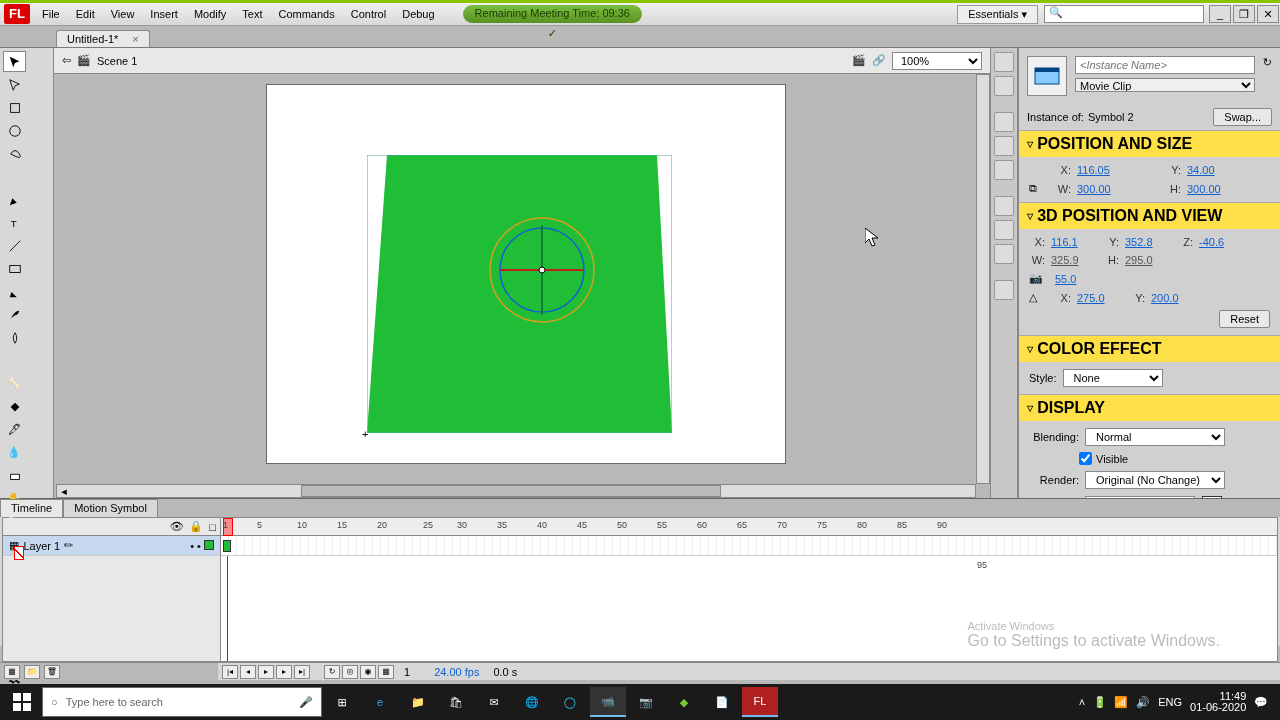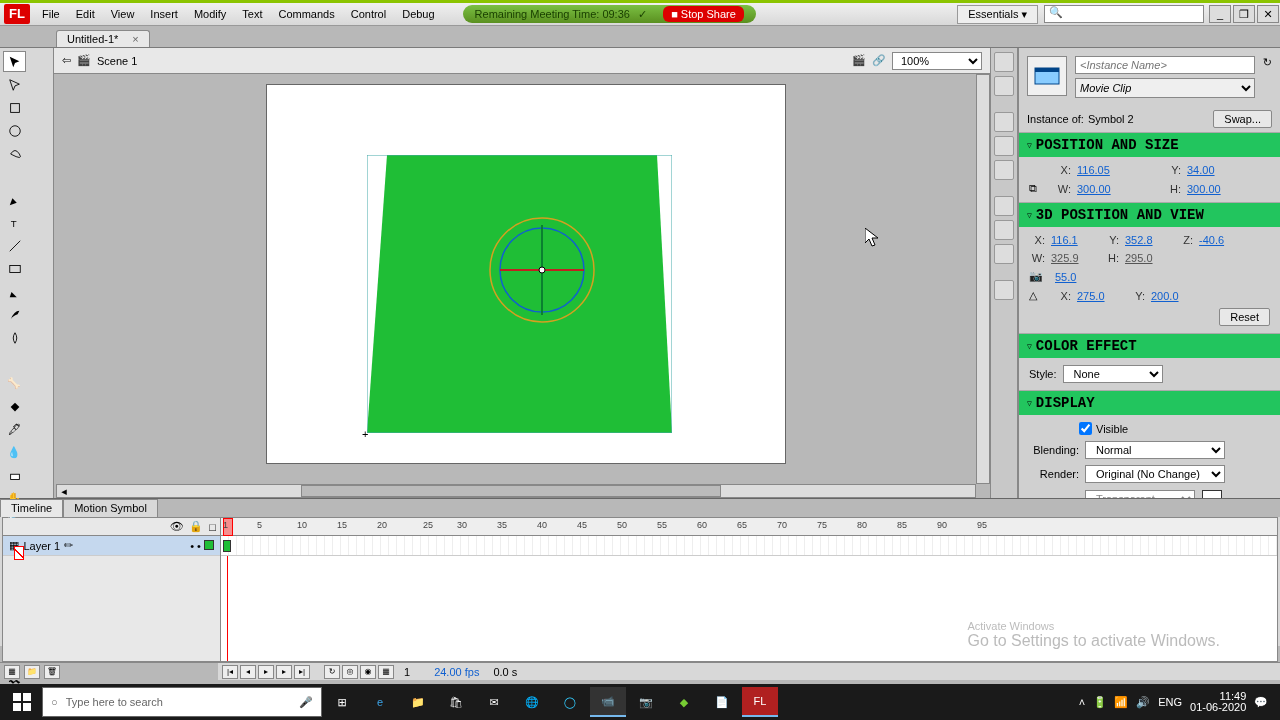--- a/index.html
+++ b/index.html
@@ -2,21 +2,21 @@
 <html><head>
 <meta charset="utf-8">
 <style>
 * { margin: 0; padding: 0; box-sizing: border-box; font-family: Tahoma, sans-serif; font-size: 11px; }
 body { background: #b8b8b8; width: 1280px; height: 720px; overflow: hidden; position: relative; }
 
 
 .topbar { background: linear-gradient(#f0f0f0, #d8d8d8); border-top: 3px solid #8bc400; height: 26px; display: flex; align-items: center; border-bottom: 1px solid #999; }
 .logo { width: 26px; height: 20px; background: #d00; color: #fff; font-weight: bold; text-align: center; line-height: 20px; margin: 0 4px; border-radius: 2px; font-size: 13px; }
 .menu-item { padding: 4px 8px; cursor: pointer; }
-.meeting-bar { margin-left: 20px; background: linear-gradient(#7bc043, #5a9020); border-radius: 12px; padding: 2px 12px; color: #1a4000; display: flex; align-items: center; gap: 8px; height: 18px; }
+.meeting-bar { margin-left: 20px; background: linear-gradient(#7bc043, #5a9020); border-radius: 12px; padding: 2px 12px; color: #1a4000; display: flex; align-items: center; gap: 8px; height: 18px; flex-direction: column; }
 .meeting-stop { background: #d00; color: #fff; padding: 2px 8px; border-radius: 6px; margin-left: 8px; }
 .workspace-sel { margin-left: auto; padding: 2px 10px; border: 1px solid #999; background: #eee; margin-right: 6px; }
 .search-box { width: 160px; height: 18px; border: 1px solid #888; background: #fff; margin-right: 4px; padding: 0 4px; }
 .win-btn { width: 22px; height: 18px; border: 1px solid #888; background: #ddd; margin: 0 1px; text-align: center; line-height: 16px; }
 
 
 .tabbar { background: #b8b8b8; height: 22px; display: flex; align-items: flex-end; padding-left: 56px; border-bottom: 1px solid #7a7a7a; }
 .doc-tab { background: #e8e8e8; border: 1px solid #888; border-bottom: none; padding: 2px 10px; border-radius: 3px 3px 0 0; display: flex; align-items: center; gap: 14px; }
 .tab-close { cursor: pointer; color: #666; }
 
@@ -46,25 +46,25 @@
 
 
 .props { width: 262px; background: #d0d0d0; border-left: 1px solid #888; overflow-y: auto; font-size: 11px; }
 .prop-tabs { display: flex; height: 20px; background: #b8b8b8; }
 .prop-tab { padding: 3px 10px; background: #d8d8d8; border: 1px solid #888; border-bottom: none; margin-right: 1px; }
 .prop-tab.active { background: #e8e8e8; font-weight: bold; }
 .prop-head { padding: 8px; display: flex; gap: 8px; align-items: flex-start; }
 .symbol-icon { width: 40px; height: 40px; border: 1px solid #888; background: #f0f0f0; display: flex; align-items: center; justify-content: center; }
 .inst-name { flex: 1; }
 .inst-name input { width: 100%; height: 18px; border: 1px solid #888; padding: 0 4px; color: #888; font-style: italic; margin-bottom: 4px; }
-.inst-name select { width: 100%; height: 20px; border: 1px solid #888; font-style: italic; }
+.inst-name select { width: 100%; height: 14px; border: 1px solid #888; }
 .instance-of { padding: 4px 8px; display: flex; align-items: center; gap: 4px; }
 .swap-btn { margin-left: auto; padding: 2px 10px; border: 1px solid #888; background: #e8e8e8; border-radius: 2px; }
 .section { border-top: 1px solid #aaa; }
-.sec-head { padding: 4px 8px; font-weight: bold; font-size: 14px; display: flex; align-items: center; gap: 4px; cursor: pointer; background: #22c55e; font-family: Liberation Mono, monospace; }
+.sec-head { padding: 4px 8px; font-weight: bold; font-size: 16px; display: flex; align-items: center; gap: 4px; cursor: pointer; background: #fde047; }
 .sec-head::before { content: "▽"; font-size: 8px; }
 .sec-body { padding: 4px 10px; }
 .proprow { display: flex; align-items: center; gap: 6px; padding: 3px 0; }
 .proprow .lbl { width: 16px; text-align: right; color: #333; }
 .proprow .val { color: #1060d0; text-decoration: underline; min-width: 46px; }
 .proprow .val.gray { color: #555; }
 .reset-btn { margin-left: auto; padding: 2px 10px; border: 1px solid #888; background: #e8e8e8; border-radius: 2px; }
 .style-sel { border: 1px solid #888; background: #fff; padding: 1px 6px; width: 100px; }
 .chk { display: flex; align-items: center; gap: 4px; }
 
@@ -369,27 +369,27 @@
         <div class="proprow">
           <span>Style:</span>
           <select class="style-sel"><option>None</option></select>
         </div>
       </div>
     </div>
 
     <div class="section">
       <div class="sec-head">DISPLAY</div>
       <div class="sec-body">
+        <div class="proprow">
+          <span style="width:50px;text-align:right">Blending:</span>
+          <select class="style-sel" style="width:140px"><option>Normal</option></select>
+        </div>
         <div class="proprow chk" style="padding-left:50px">
           <input type="checkbox" checked="" style="">
           <span>Visible</span>
-        </div>
-        <div class="proprow">
-          <span style="width:50px;text-align:right">Blending:</span>
-          <select class="style-sel" style="width:140px"><option>Normal</option></select>
         </div>
         <div class="proprow">
           <span style="width:50px;text-align:right">Render:</span>
           <select class="style-sel" style="width:140px"><option>Original (No Change)</option></select>
         </div>
         <div class="proprow">
           <span style="width:50px"></span>
           <select class="style-sel" style="width:110px;color:#888"><option>Transparent</option></select>
           <span class="colorswatch" style="background:#fff;width:20px;height:18px"></span>
         </div>
@@ -434,21 +434,21 @@
           <span style="left: 356px;">45</span>
           <span style="left: 396px;">50</span>
           <span style="left: 436px;">55</span>
           <span style="left: 476px;">60</span>
           <span style="left: 516px;">65</span>
           <span style="left: 556px;">70</span>
           <span style="left: 596px;">75</span>
           <span style="left: 636px;">80</span>
           <span style="left: 676px;">85</span>
           <span style="left: 716px;">90</span>
-          <span style="left: 756px;">95</span>
+          <span style="left: 756px; margin-top: 40px;">95</span>
         </div>
       <div class="playhead-line"></div>
       <div class="frame-track">
         <div class="keyframe"></div>
       </div>
     </div>
   </div>
   <div style="display:flex">
     <div class="layer-btns" style="width:218px">
       <span class="tl-btn">▦</span>

